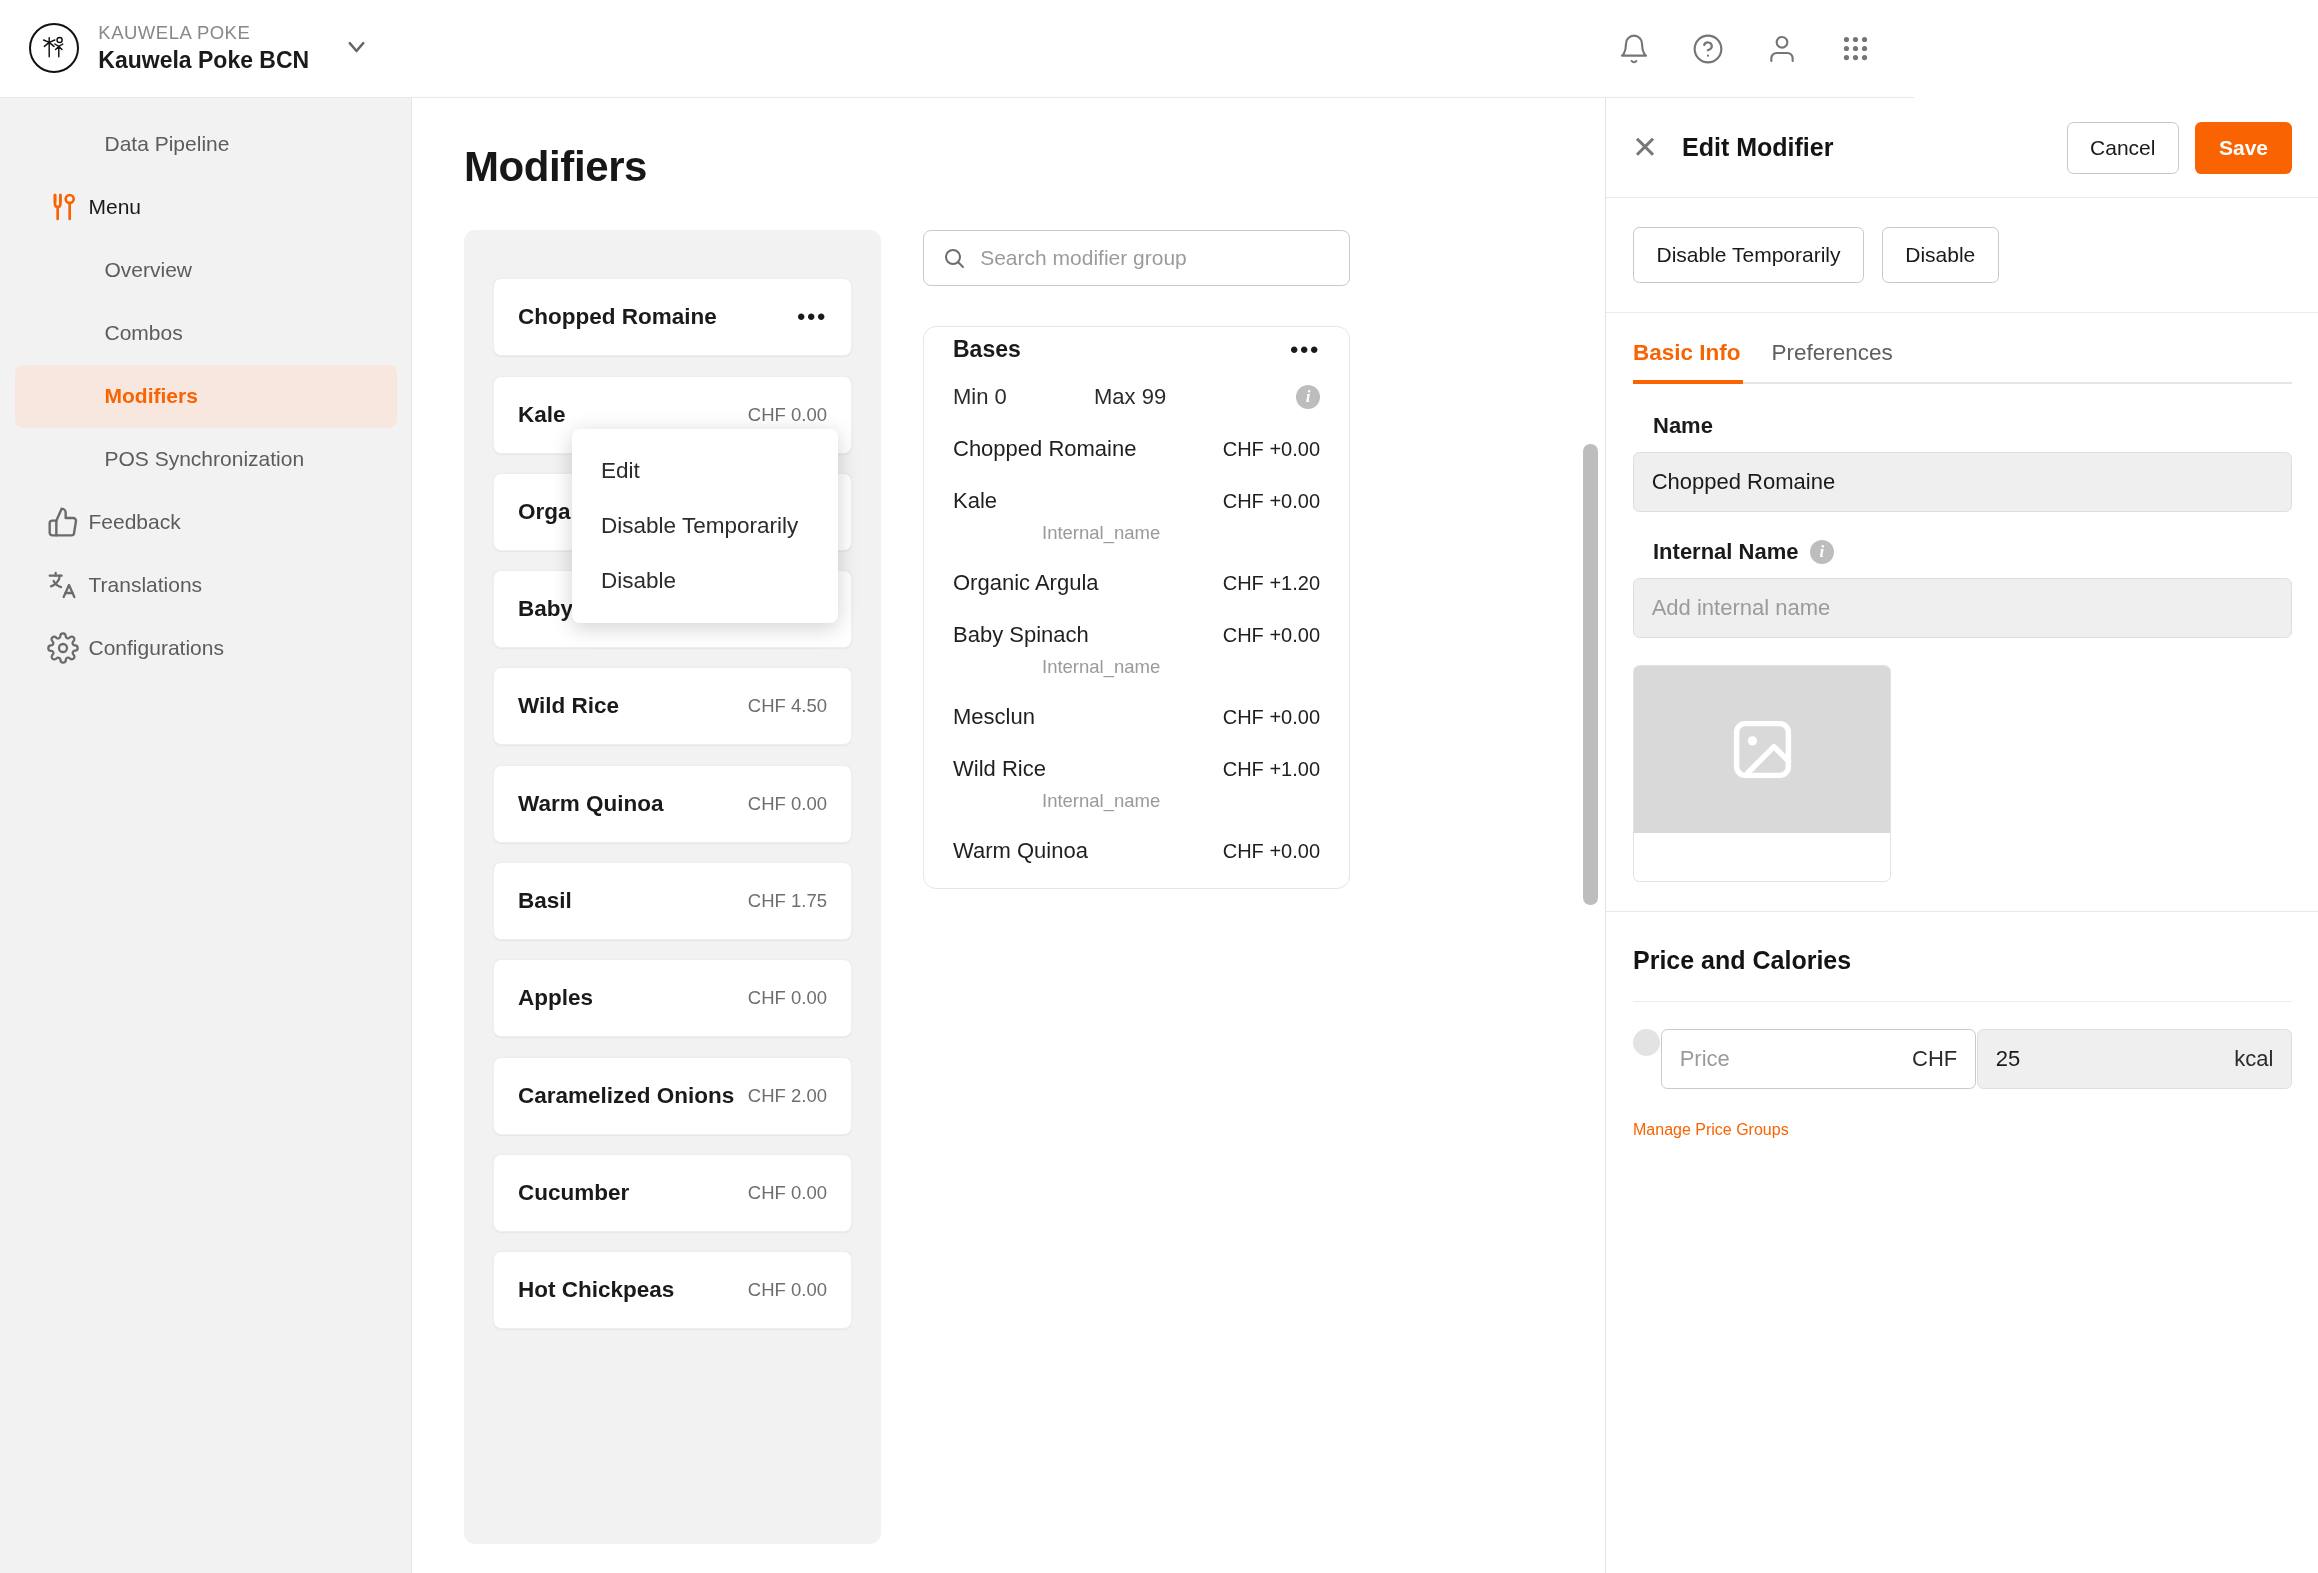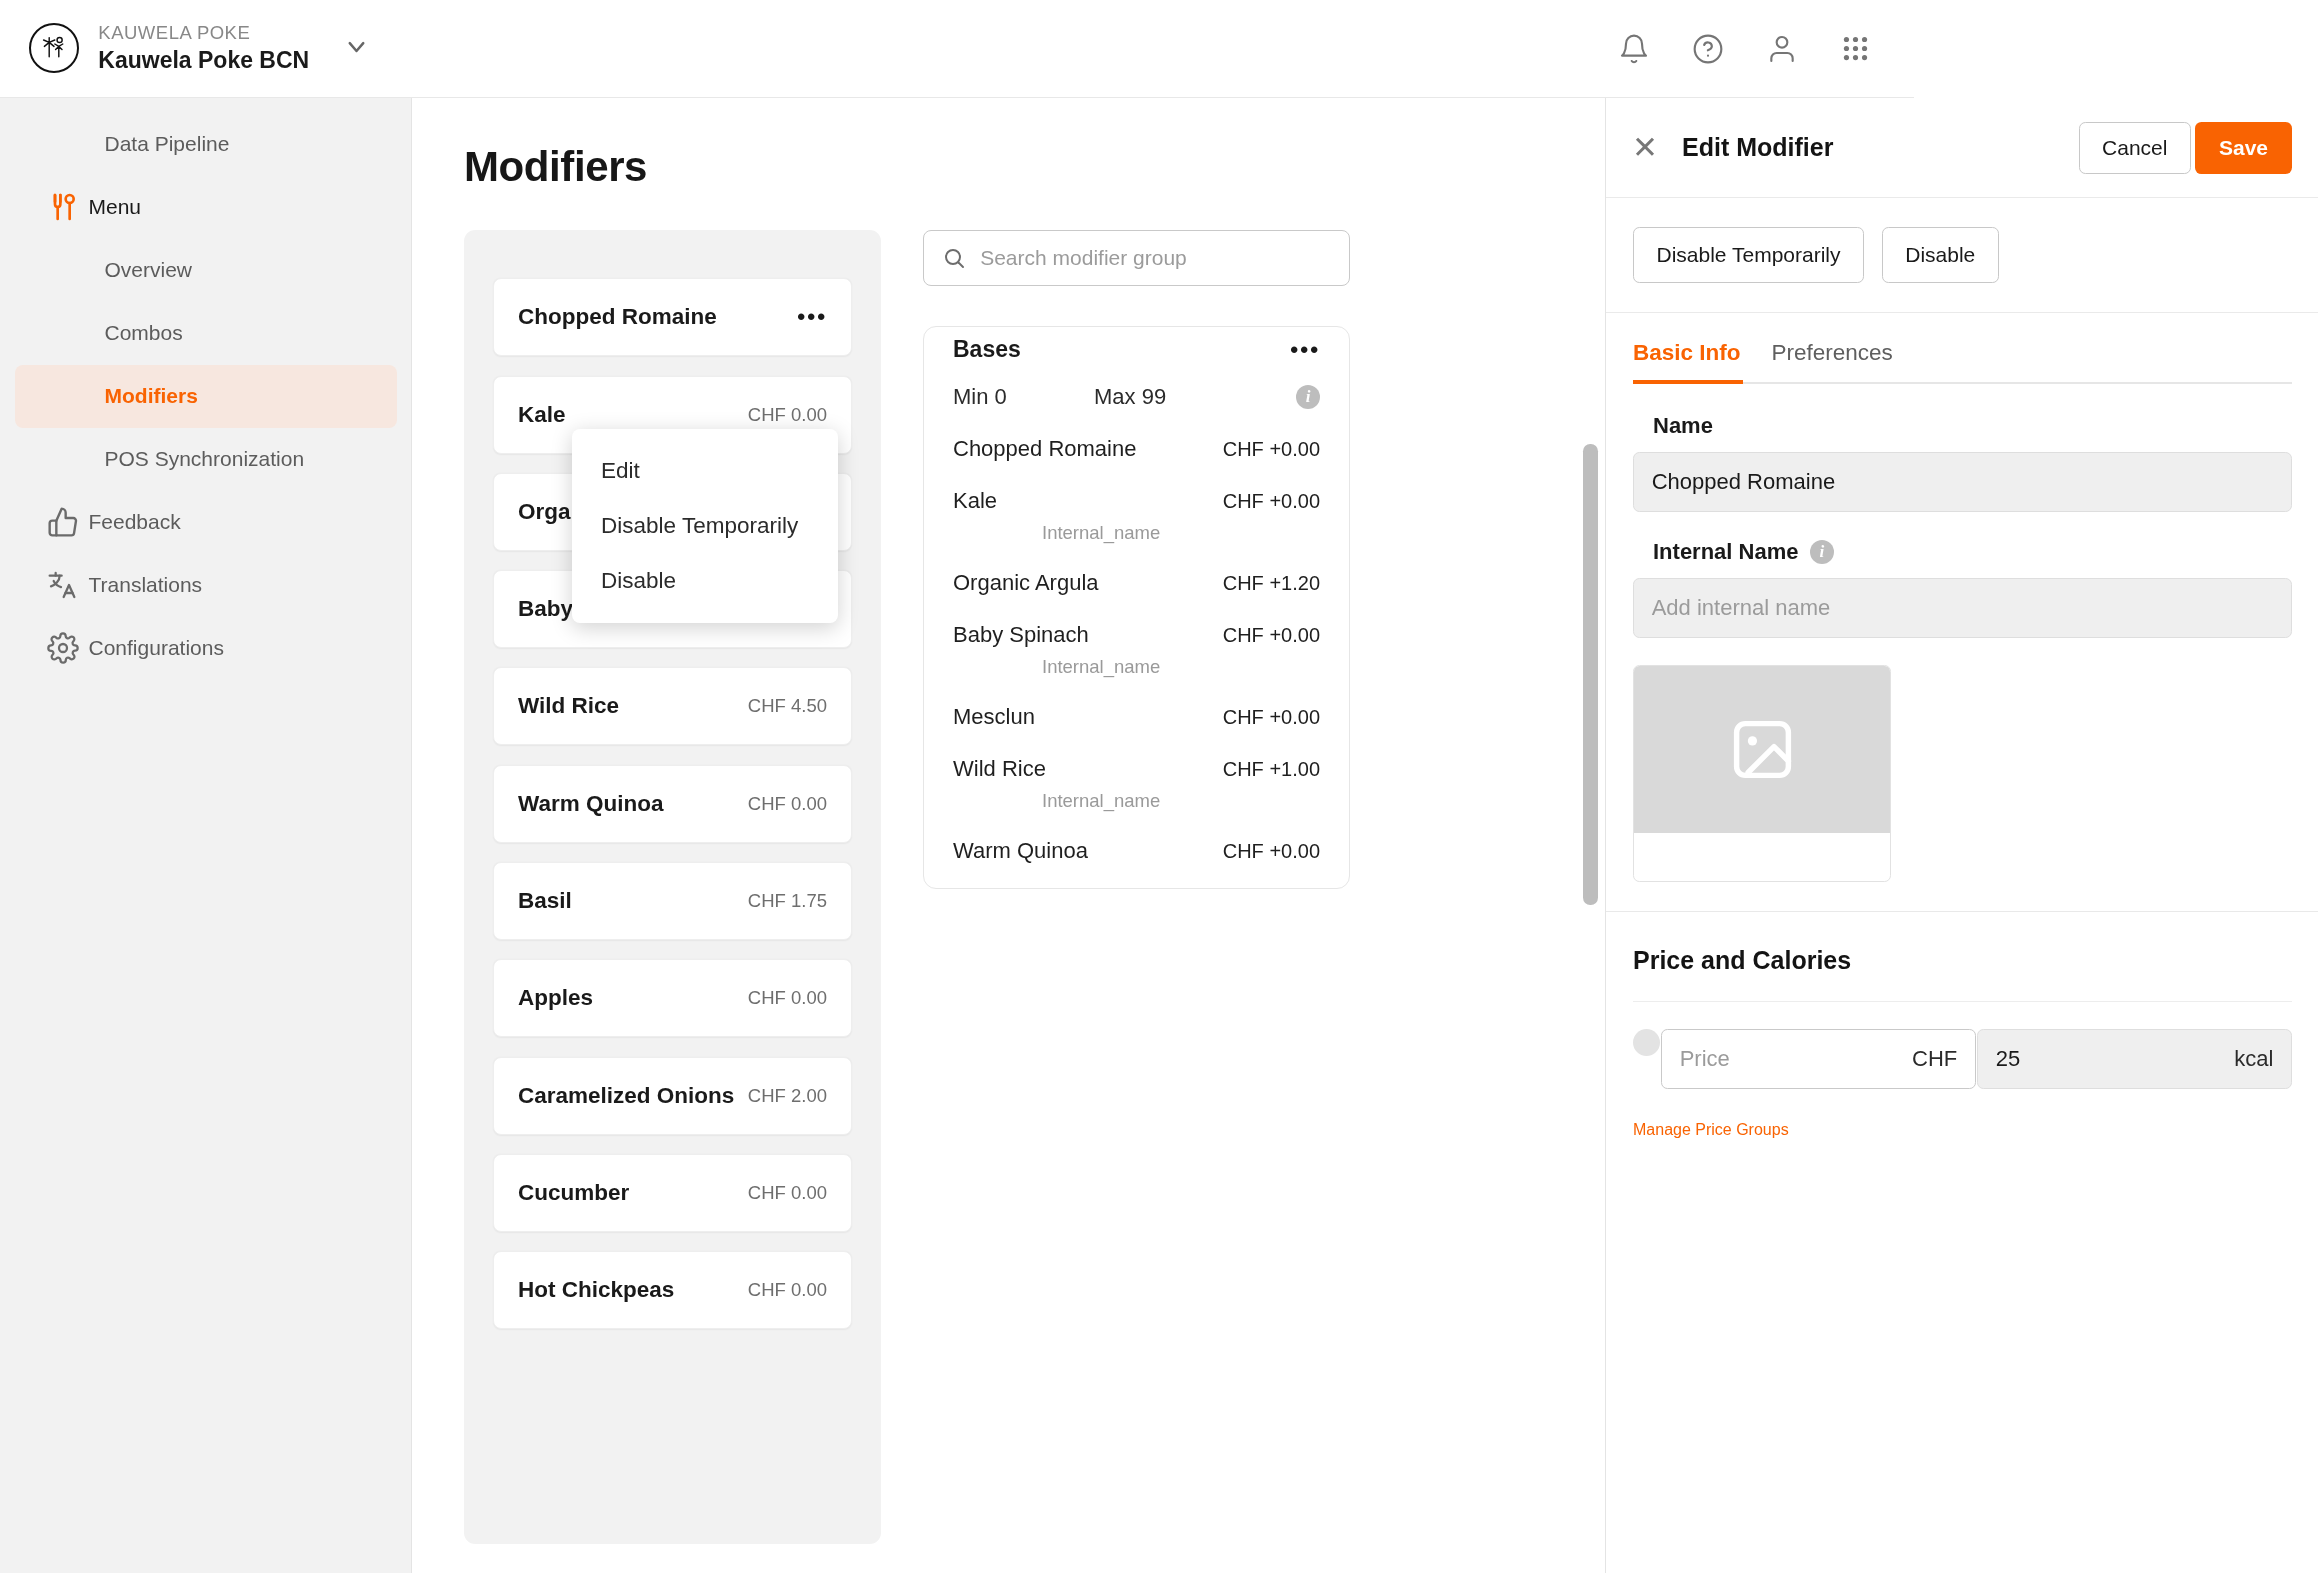--- a/index.html
+++ b/index.html
@@ -145,21 +145,21 @@
   .panel-title { font-size: 25px; font-weight: bold; color: #141414; margin-left: 24px; flex: 1; }
   .btn {
     border-radius: 6.4px; font-size: 21px; cursor: pointer; display: flex;
     align-items: center; justify-content: center;
   }
   .btn-cancel {
     height: 52px; padding: 0 22.5px; background: #fff; border: 0.8px solid #c8c8c8; color: #1a1a1a;
   }
   .btn-save {
     height: 52px; padding: 0 24px; background: #f96302; color: #fff;
-    border: none; font-weight: bold; margin-left: 4px;
+    border: none; font-weight: bold; margin-left: 16px;
   }
 
   .panel-actions {
     padding: 29px 27px; display: flex; gap: 17.7px;
     border-bottom: 0.8px solid #eaeaea;
   }
   .btn-outline {
     height: 56px; padding: 0 22.5px; background: #fff; border: 0.8px solid #c8c8c8;
     color: #1a1a1a; border-radius: 6.4px; font-size: 21px; display: flex;
     align-items: center; cursor: pointer;

